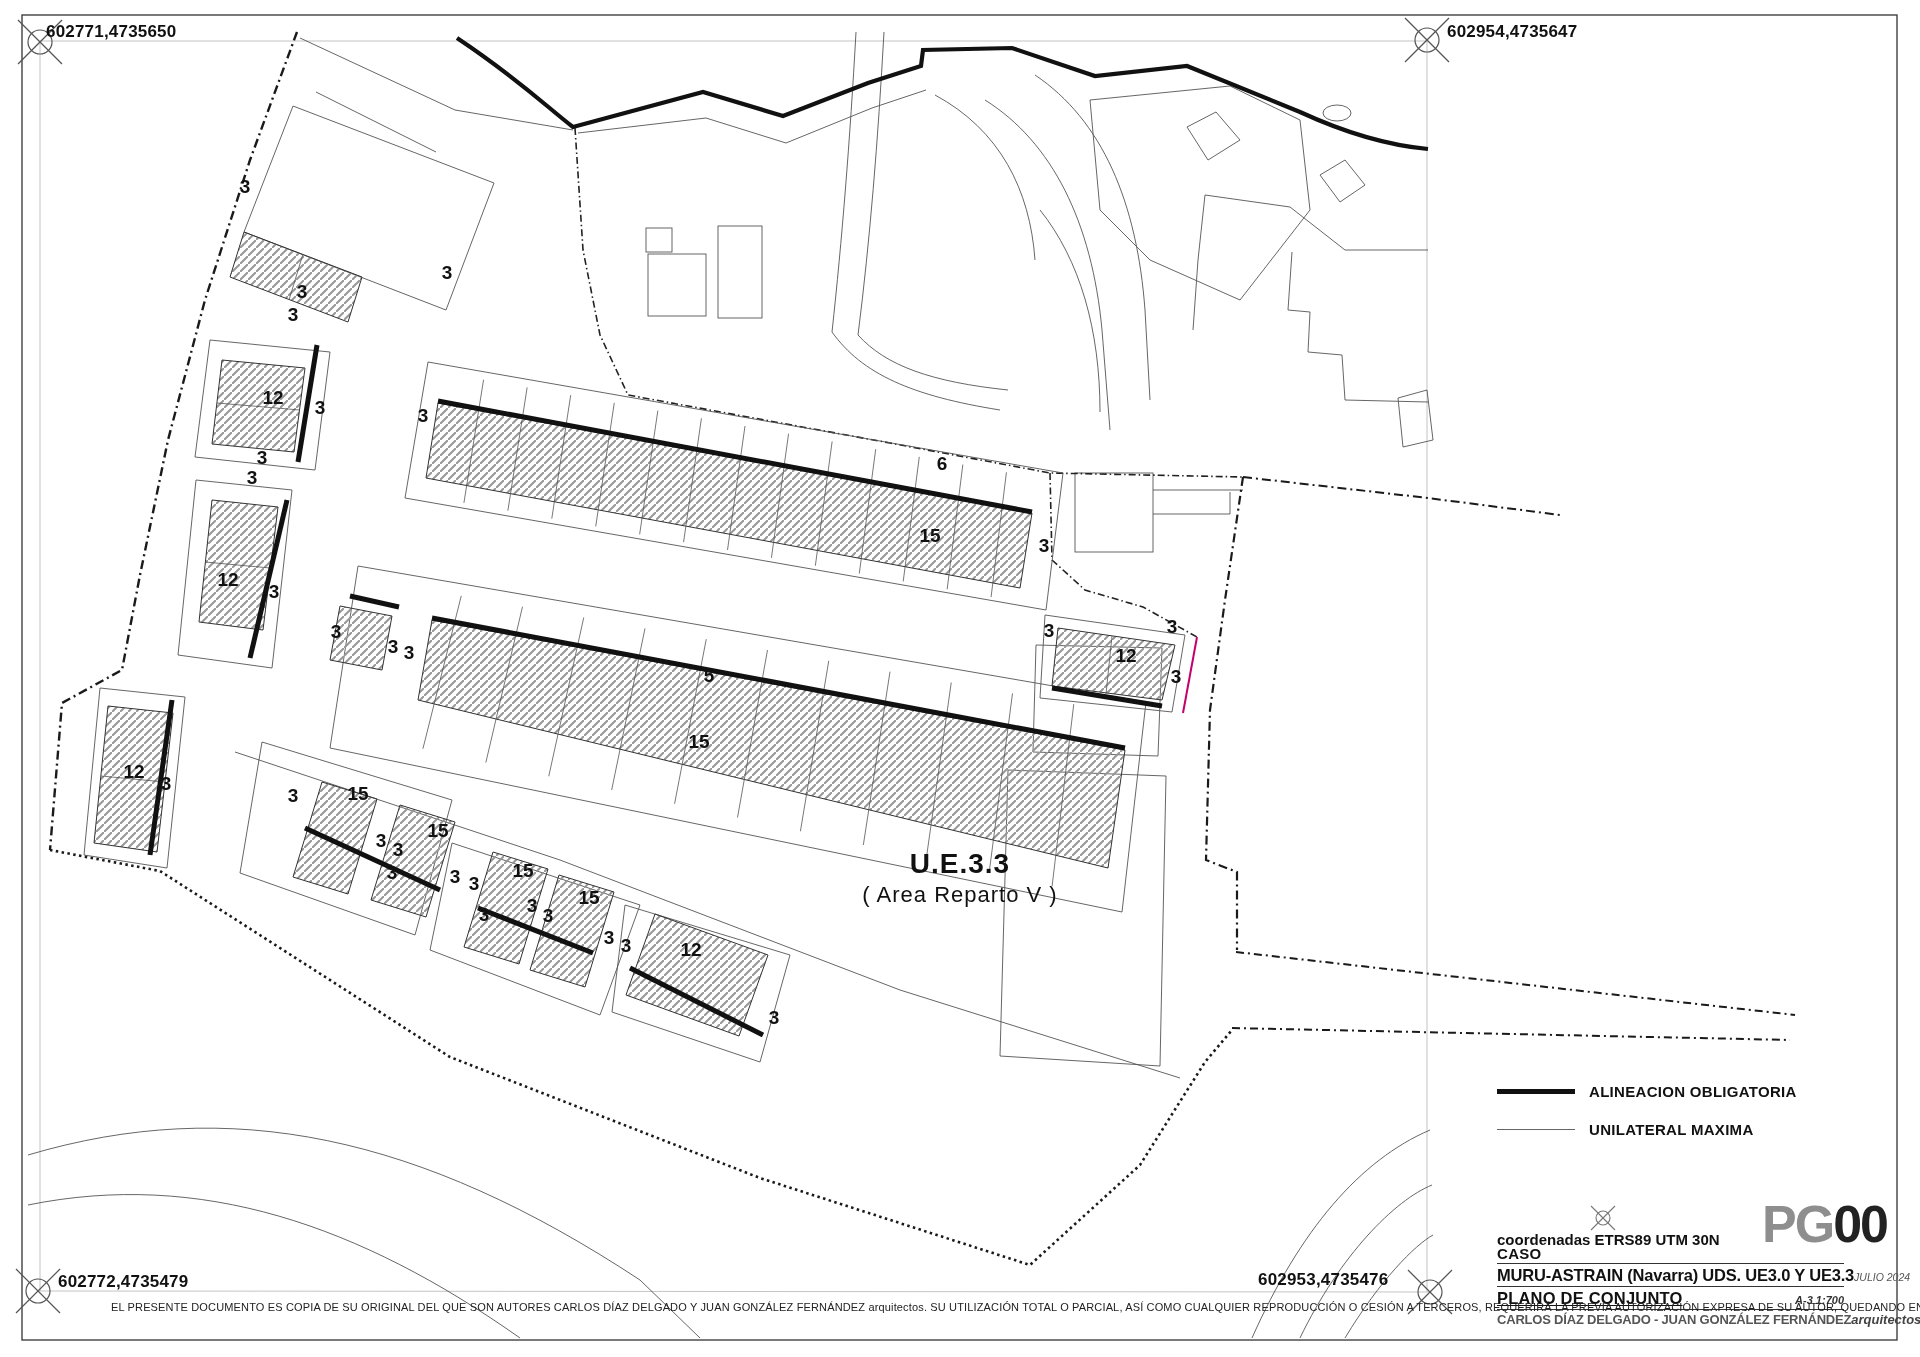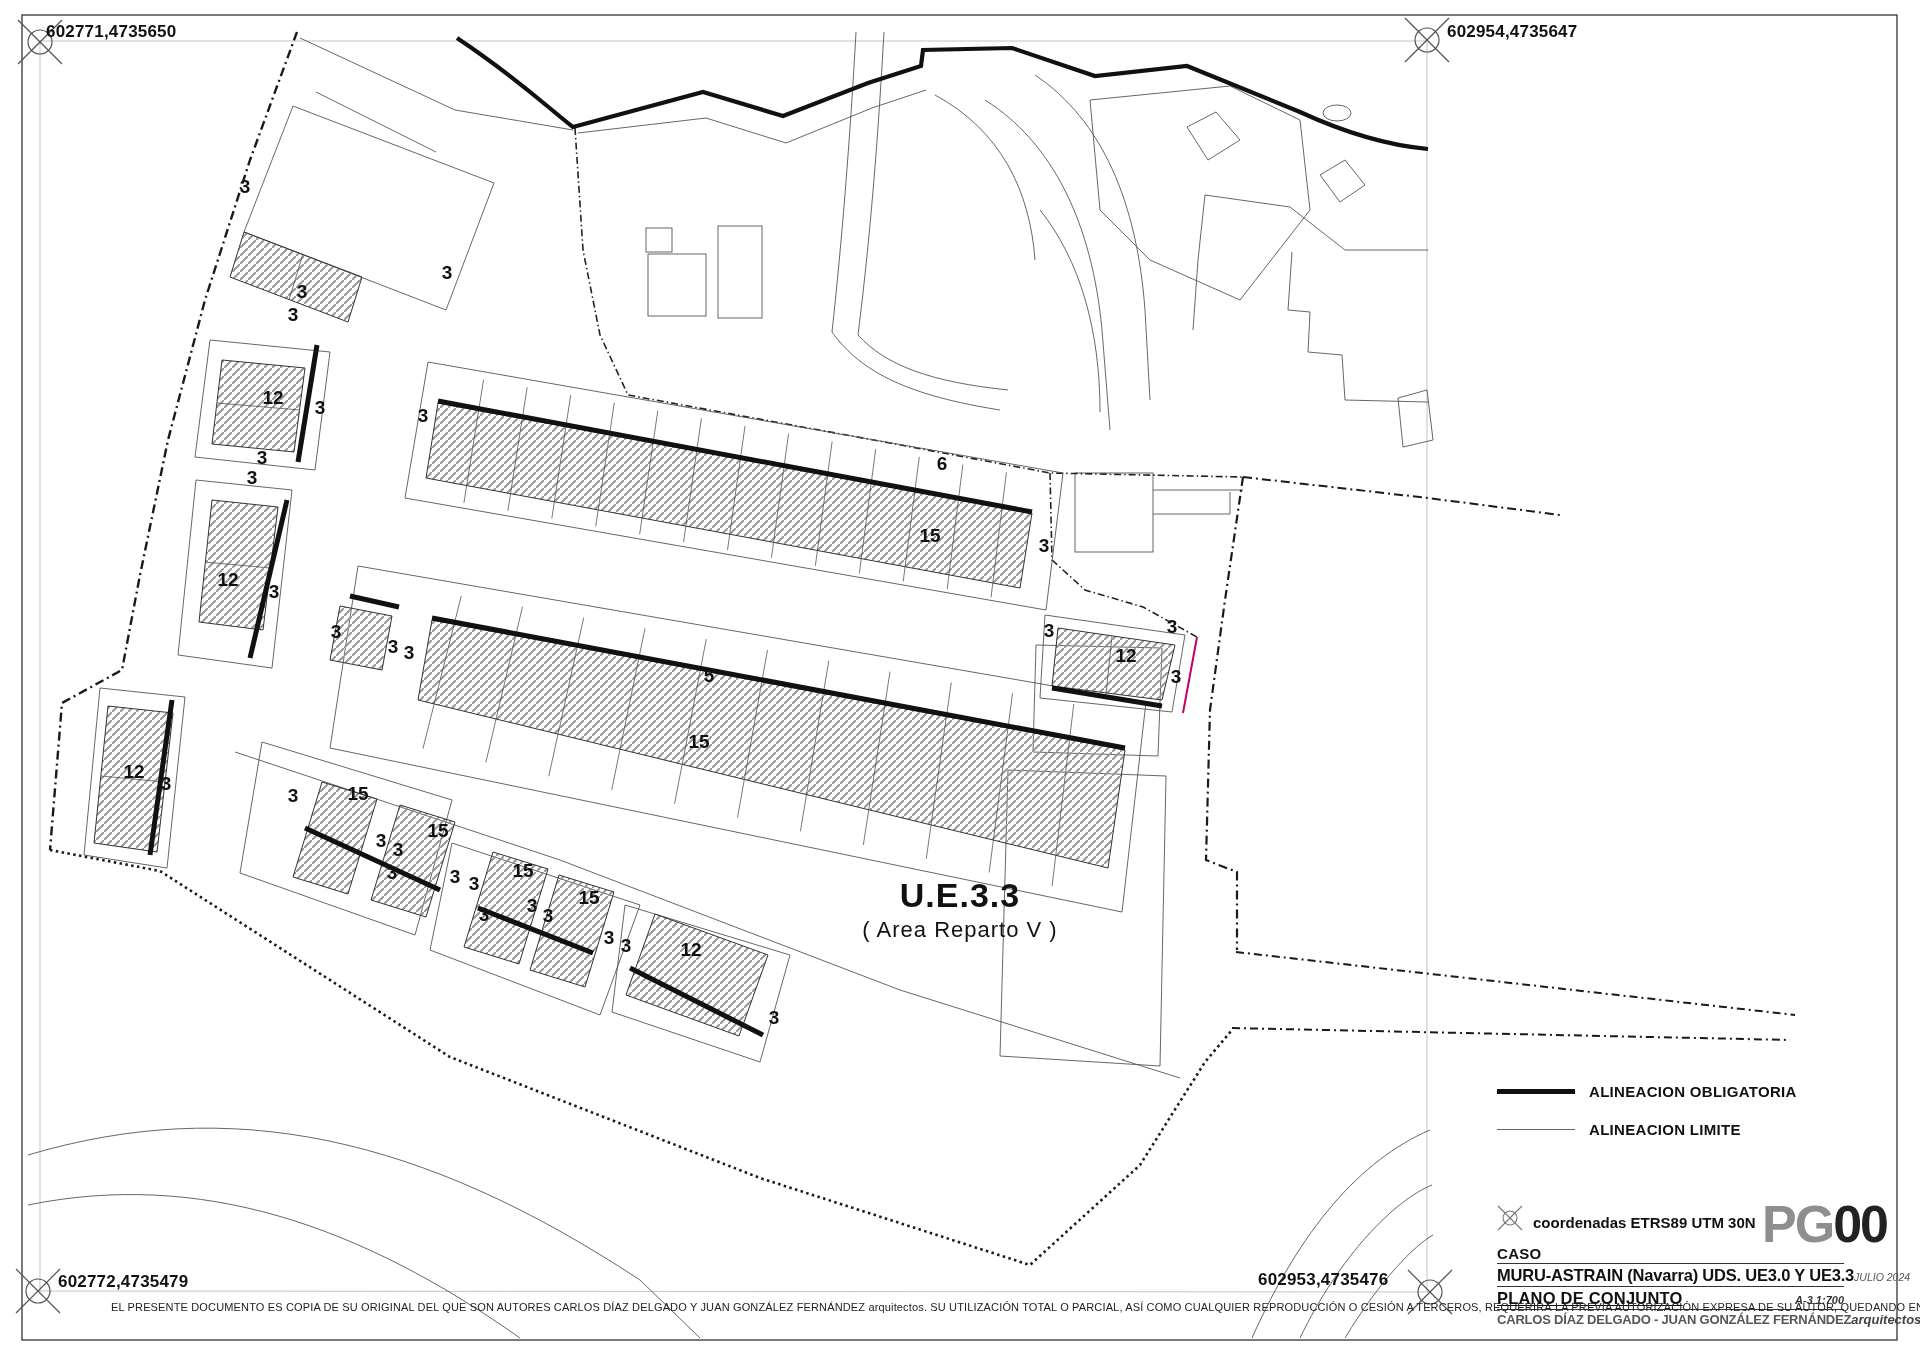--- a/index.html
+++ b/index.html
@@ -2,30 +2,30 @@
 <html><head>
 <meta charset="utf-8">
 <style>
   html,body{margin:0;padding:0;background:#ffffff;width:1920px;height:1357px;overflow:hidden;
     font-family:"Liberation Sans",sans-serif;color:#111;}
   .sheet{position:relative;width:1920px;height:1357px;background:#fff;}
   svg.plan{position:absolute;left:0;top:0;}
   .abs{position:absolute;}
   .coord{font-size:17px;font-weight:700;letter-spacing:.2px;white-space:nowrap;}
   .ue-label{text-align:center;}
-  .ue-title{font-size:34px;font-weight:700;letter-spacing:1px;margin-top:28px;}
+  .ue-title{font-size:28px;font-weight:700;letter-spacing:1px;}
   .ue-sub{font-size:22px;font-weight:400;margin-top:2px;letter-spacing:1px;}
   .legend{width:400px;}
   .legend-row{display:flex;align-items:center;height:38px;}
   .legend-swatch{width:78px;margin-right:14px;flex:0 0 auto;}
   .lw-thin{border-top:1px solid #888;}
   .lw-thick{border-top:5px solid #111;}
   .lw-med{border-top:1px solid #666;}
   .legend-label{font-size:15px;font-weight:600;letter-spacing:.3px;white-space:nowrap;}
-  .coordnote{display:flex;align-items:flex-end;font-size:15px;font-weight:600;white-space:nowrap;}
+  .coordnote{display:flex;align-items:center;font-size:15px;font-weight:600;white-space:nowrap;flex-direction:column;}
   .coordnote svg{margin-right:10px;}
   .pgcode{font-size:52px;font-weight:700;letter-spacing:-2px;white-space:nowrap;line-height:1;}
   .pg-prefix{color:#8e8e8e;}
   .pg-num{color:#222;}
   .tblock{width:347px;}
   .tb-rule{border-top:1px solid #333;margin:1px 0 2px 0;}
   .tb-row{display:flex;justify-content:space-between;align-items:baseline;white-space:nowrap;}
   .tb-project{font-size:15px;font-weight:700;letter-spacing:.3px;}
   .tb-loc{font-size:16.5px;font-weight:700;letter-spacing:-.2px;}
   .tb-date{font-size:10.5px;font-style:italic;color:#555;}
@@ -281,21 +281,21 @@
     <div class="ue-sub">( Area Reparto V )</div>
   </div>
 
   <div class="abs legend" style="left:1497px;top:1072px;">
     <div class="legend-row">
       <div class="legend-swatch lw-thick"></div>
       <div class="legend-label">ALINEACION OBLIGATORIA</div>
     </div>
     <div class="legend-row">
       <div class="legend-swatch lw-med"></div>
-      <div class="legend-label">ALINEACION LIMITE</div>
+      <div class="legend-label">UNILATERAL MAXIMA</div>
     </div>
   </div>
 
   <div class="abs coordnote" style="left:1497px;top:1205px;">
     <svg width="26" height="26" viewBox="-13 -13 26 26">
       <g stroke="#777" stroke-width="1.1" fill="none">
         <circle r="7"></circle>
           <line x1="-12" y1="-12" x2="12" y2="12"></line>
           <line x1="-12" y1="12" x2="12" y2="-12"></line>
       </g>

